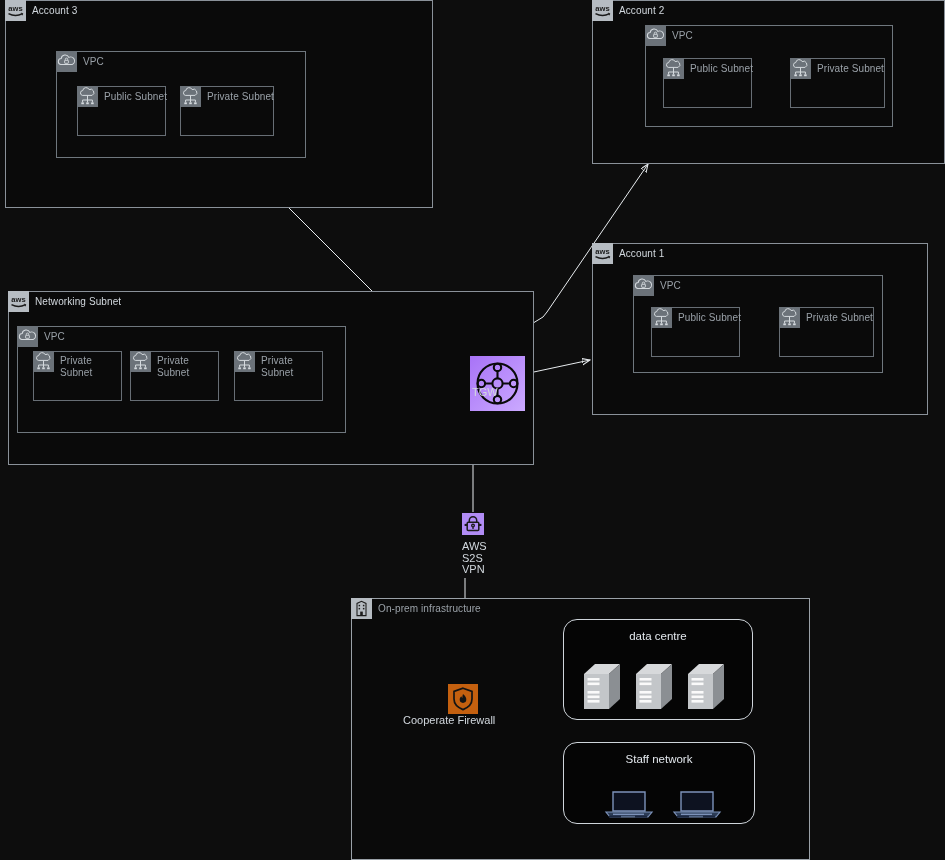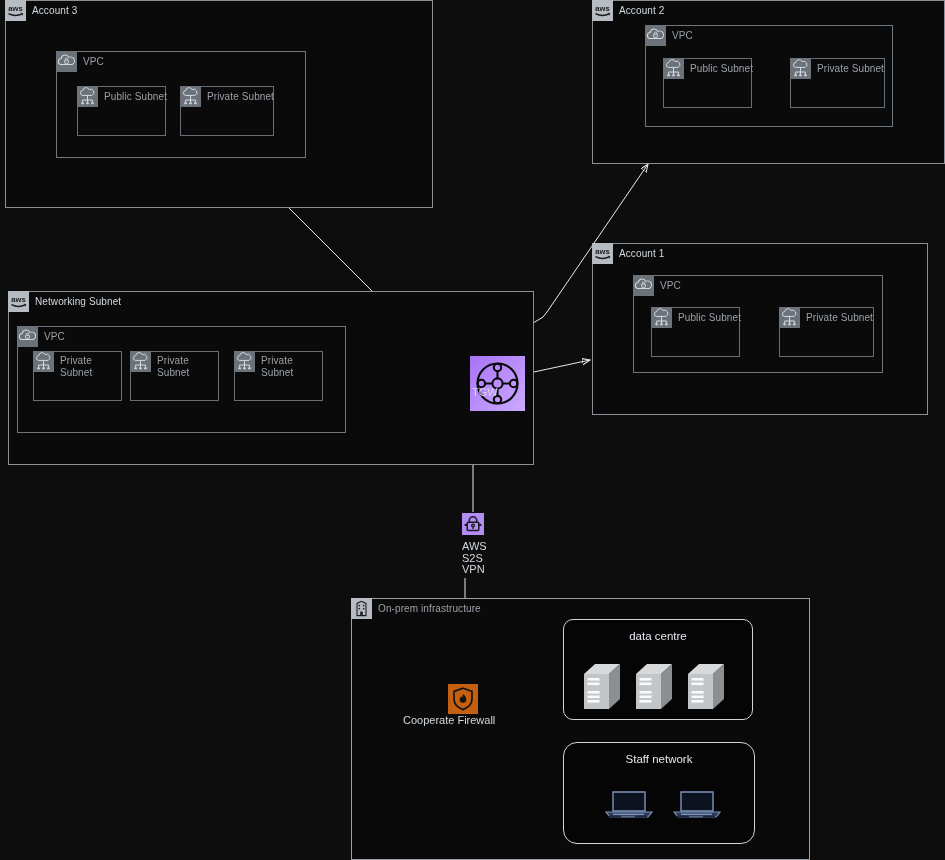--- a/index.html
+++ b/index.html
@@ -360,21 +360,21 @@
         <path d="M6 17.6 V5.4 l4.5 -2.1 4.5 2.1 V17.6 z" fill="none" stroke="#1d1d1d" stroke-width="1.1"></path>
         <rect x="7.6" y="6.8" width="1.5" height="1.5" fill="#1d1d1d"></rect>
         <rect x="11.9" y="6.8" width="1.5" height="1.5" fill="#1d1d1d"></rect>
         <rect x="7.6" y="9.9" width="1.5" height="1.5" fill="#1d1d1d"></rect>
         <rect x="11.9" y="9.9" width="1.5" height="1.5" fill="#1d1d1d"></rect>
         <rect x="9.2" y="13.6" width="2.6" height="4" fill="#1d1d1d"></rect>
       </svg>
     </div>
     <div class="grp-label">On-prem infrastructure</div>
 
-    <div class="rbox" style="left:211px;top:20px;width:190px;height:101px;border-radius:10px;">
+    <div class="rbox" style="left:211px;top:20px;width:190px;height:101px;">
       <div class="rtitle">data centre</div>
       <div class="devrow" style="left:19px;top:43px;gap:14px;">
         <svg width="38" height="48" viewBox="0 0 38 48">
           <path d="M1 11 L12 1 L37 1 L37 36 L26 46 L1 46 z" fill="none"></path>
           <polygon points="1,11 12,1 37,1 26,11" fill="#d7d9db"></polygon>
           <polygon points="26,11 37,1 37,36 26,46" fill="#8b8f93"></polygon>
           <polygon points="1,11 26,11 26,46 1,46" fill="#c3c6c9"></polygon>
           <rect x="4.5" y="15" width="12" height="2.6" fill="#fafafa"></rect>
           <rect x="4.5" y="19.5" width="12" height="2.6" fill="#fafafa"></rect>
           <rect x="4.5" y="28" width="12" height="2.6" fill="#fafafa"></rect>
@@ -397,21 +397,21 @@
           <polygon points="1,11 26,11 26,46 1,46" fill="#c3c6c9"></polygon>
           <rect x="4.5" y="15" width="12" height="2.6" fill="#fafafa"></rect>
           <rect x="4.5" y="19.5" width="12" height="2.6" fill="#fafafa"></rect>
           <rect x="4.5" y="28" width="12" height="2.6" fill="#fafafa"></rect>
           <rect x="4.5" y="32.5" width="12" height="2.6" fill="#fafafa"></rect>
           <rect x="4.5" y="37" width="12" height="2.6" fill="#fafafa"></rect>
         </svg>
       </div>
     </div>
 
-    <div class="rbox" style="left:211px;top:143px;width:192px;height:102px;">
+    <div class="rbox" style="left:211px;top:143px;width:192px;height:82px;">
       <div class="rtitle">Staff network</div>
       <div class="devrow" style="left:40px;top:46px;gap:18px;">
         <svg width="50" height="32" viewBox="0 0 50 32">
           <path d="M9 3 h32 v19 h-32 z" fill="#0d1220" stroke="#7d93bb" stroke-width="1.4"></path>
           <path d="M2 23 h46 l-4 5 h-38 z" fill="#2c3c56" stroke="#7d93bb" stroke-width="1.2"></path>
           <rect x="9" y="24.6" width="31" height="1.5" fill="#7d93bb"></rect>
           <rect x="5" y="26.6" width="12" height="2" fill="#1b2740"></rect>
           <rect x="31" y="26.6" width="12" height="2" fill="#1b2740"></rect>
         </svg>
         <svg width="50" height="32" viewBox="0 0 50 32">

